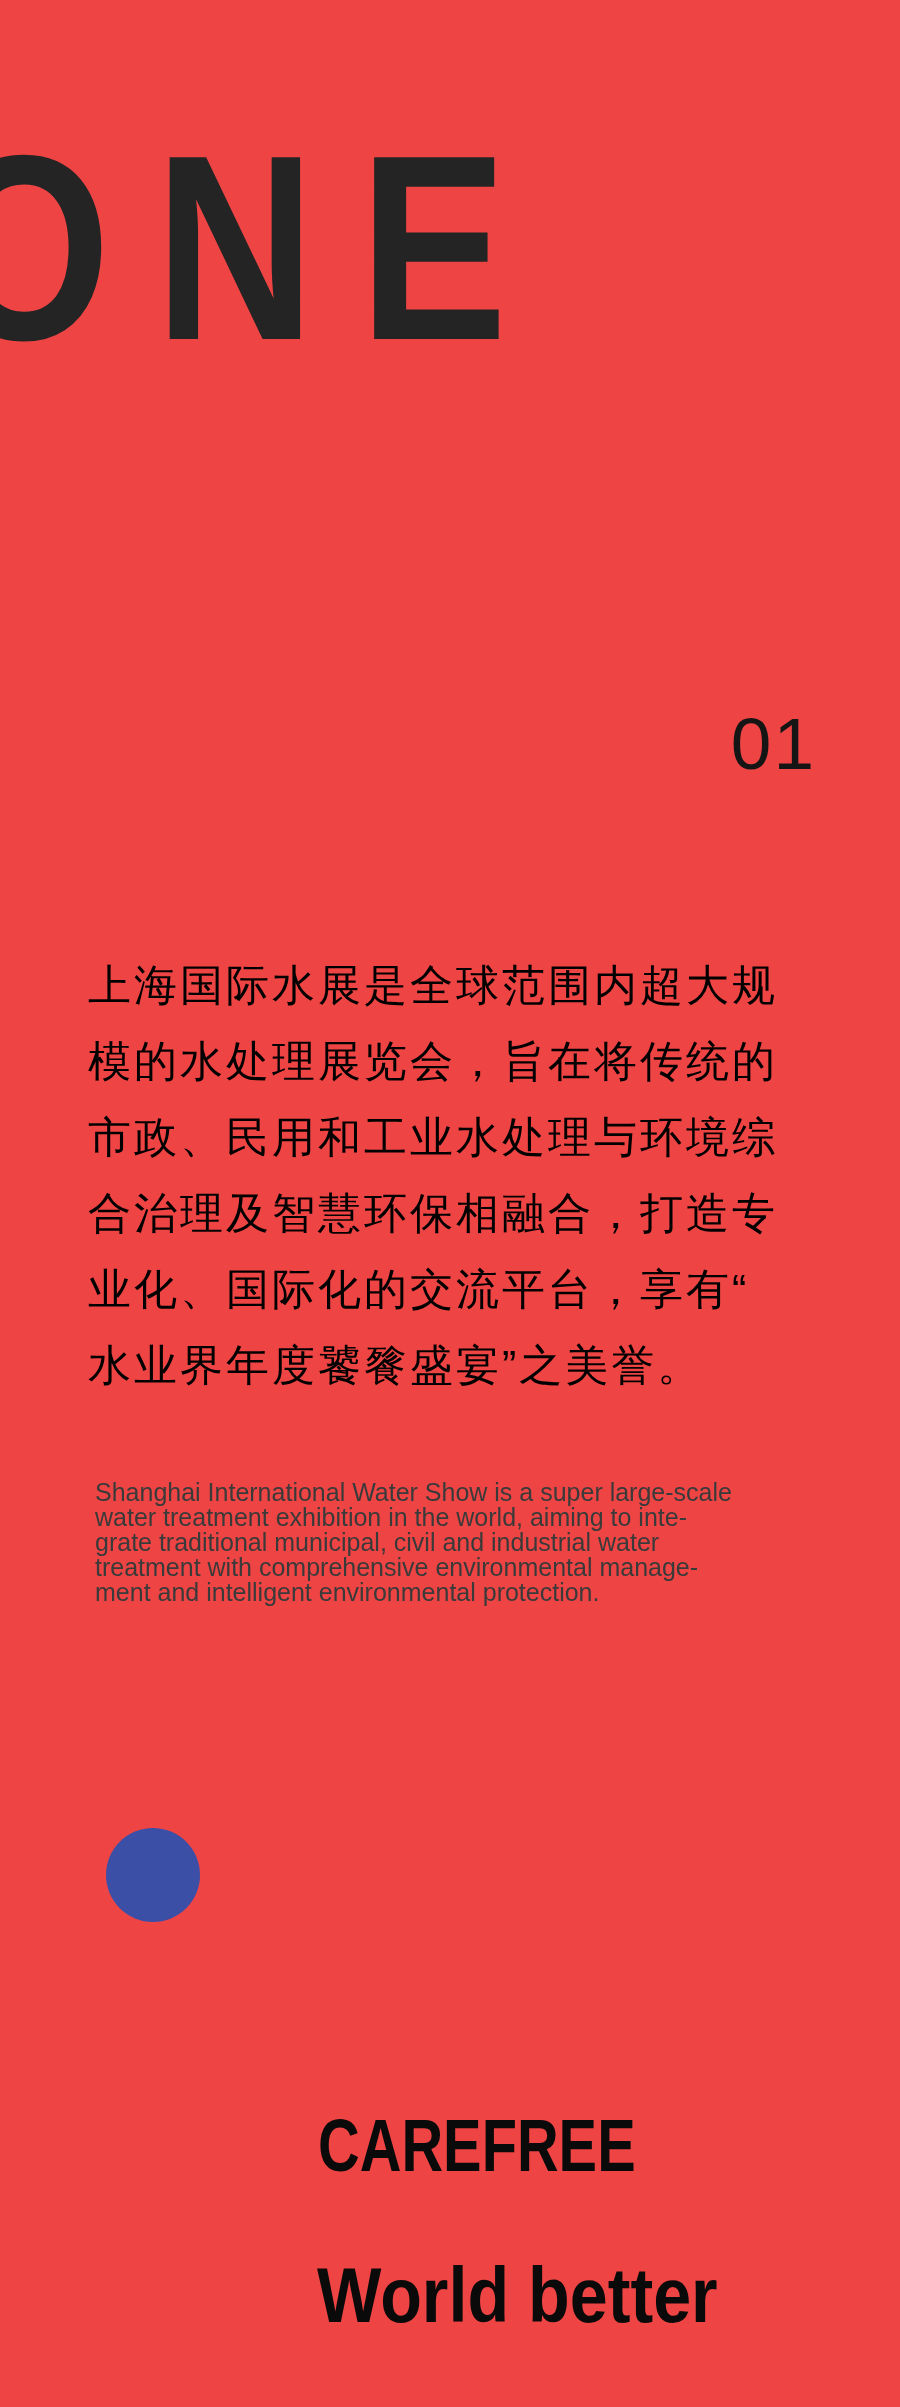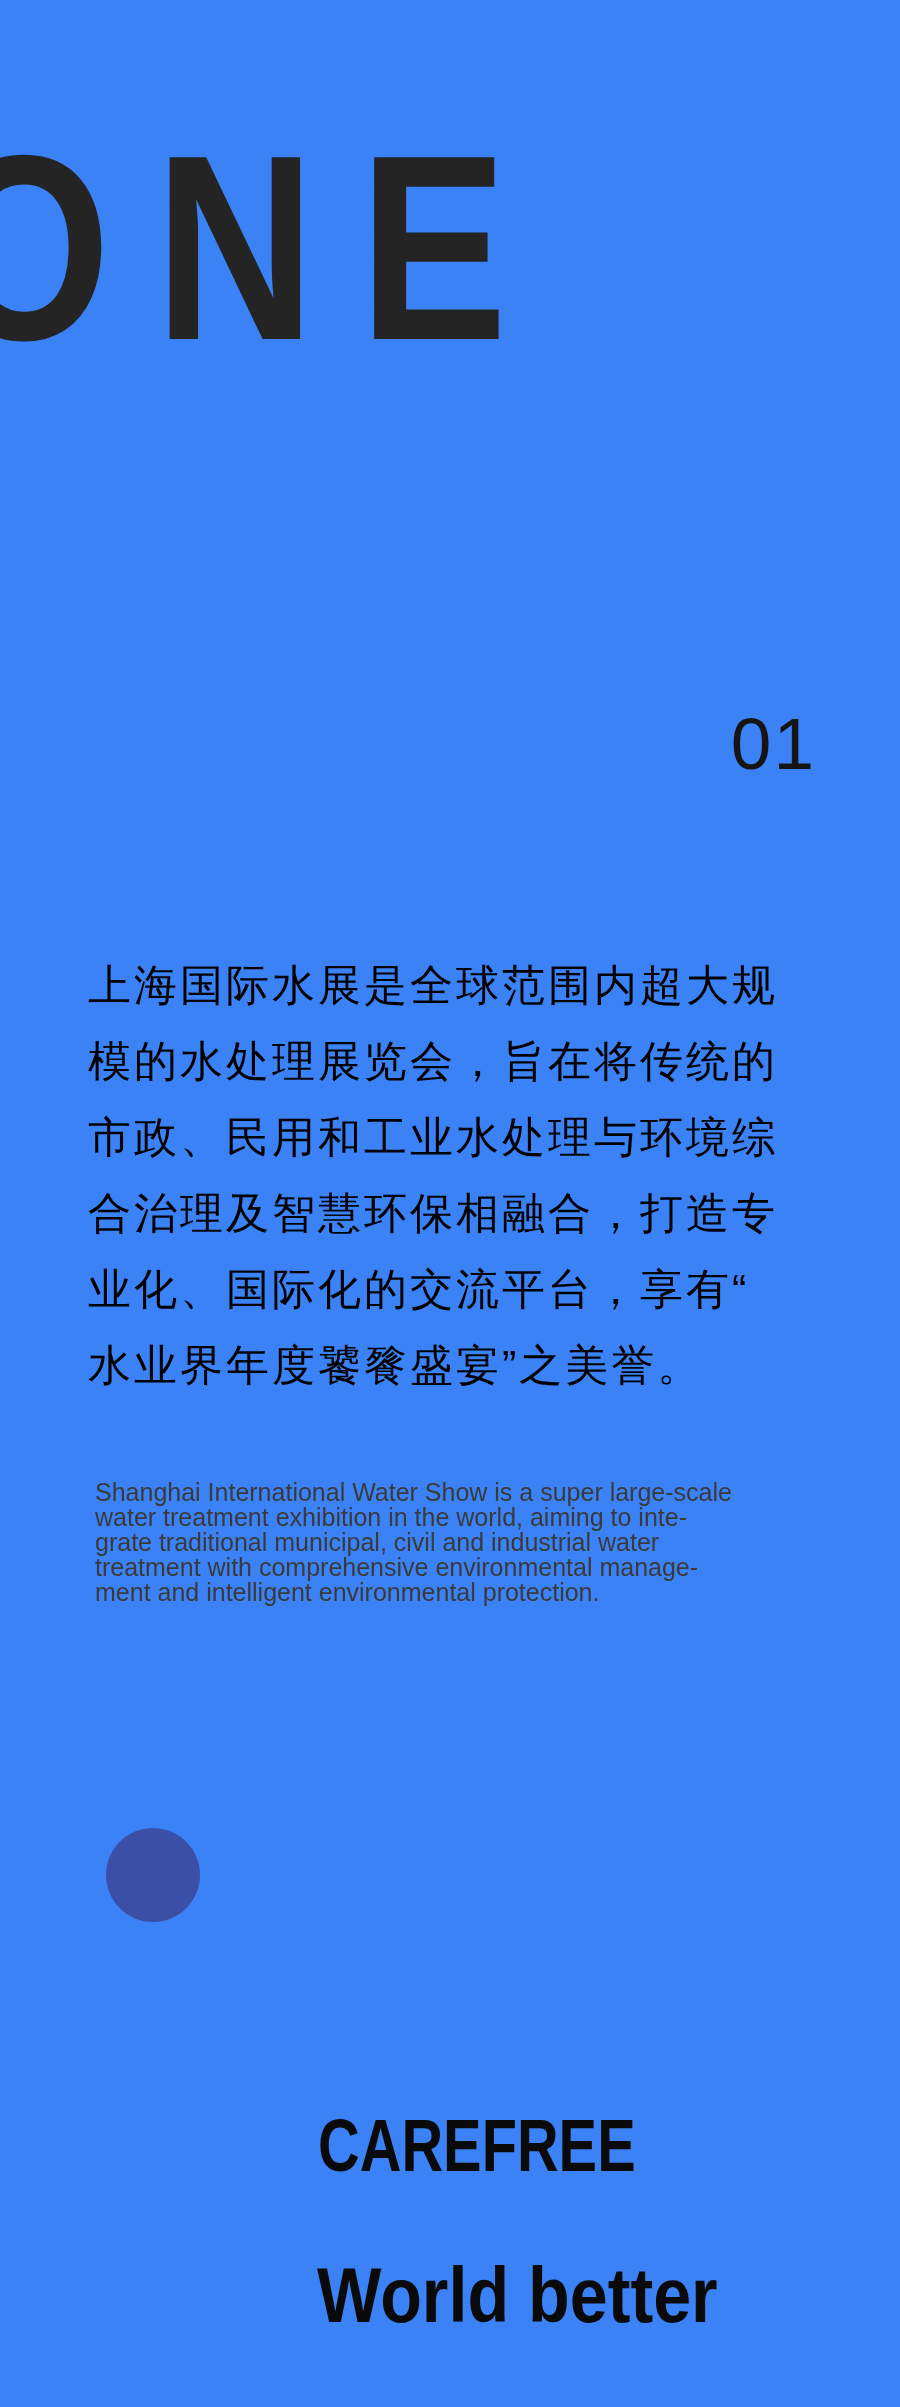--- a/index.html
+++ b/index.html
@@ -1,20 +1,20 @@
 <!DOCTYPE html>
 <html><head>
 <meta charset="utf-8">
 <style>
   html, body { margin: 0; padding: 0; background: #ffffff; }
   .page {
     position: relative;
     width: 900px;
     height: 2407px;
-    background: #3b82f6;
+    background: #ef4444;
     overflow: hidden;
     font-family: "Liberation Sans", sans-serif;
   }
   .abs { position: absolute; }
 
   .one-word {
     left: -62px;
     top: 116px;
     font-size: 264px;
     line-height: 1;

